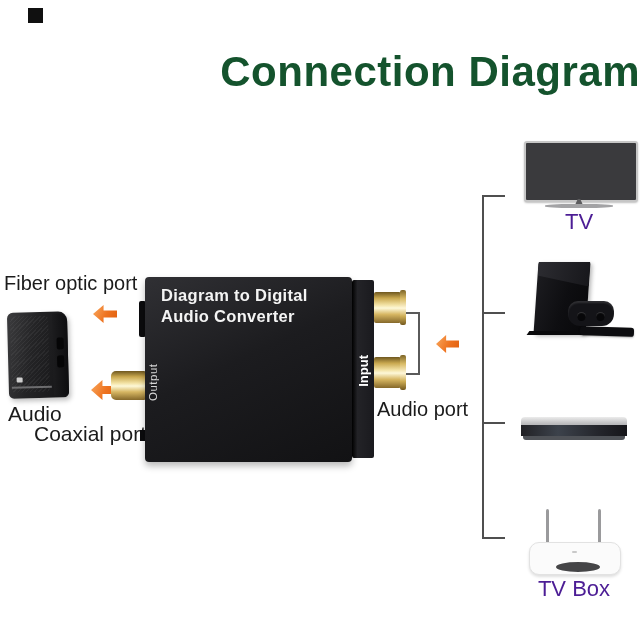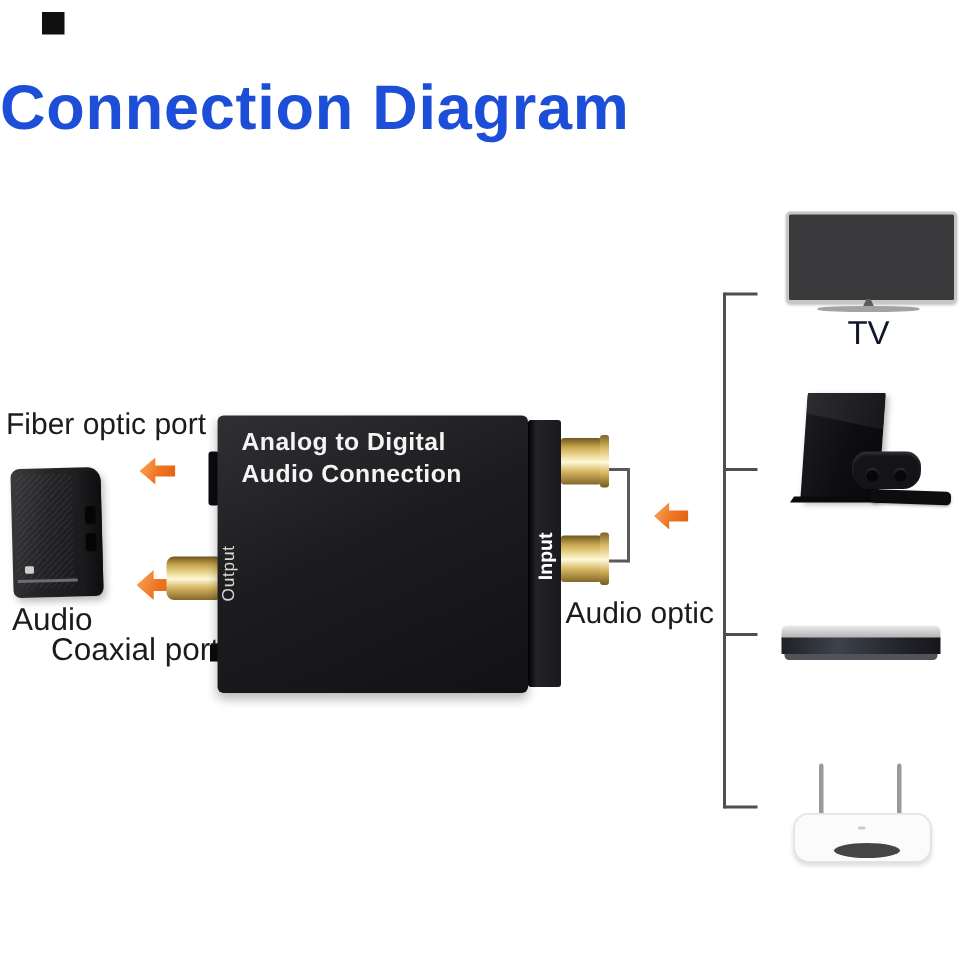--- a/index.html
+++ b/index.html
@@ -1,22 +1,22 @@
 <!DOCTYPE html>
 <html><head>
 <meta charset="utf-8">
 <style>
   html,body{margin:0;padding:0;background:#fff;}
   .stage{position:relative;width:640px;height:640px;background:#ffffff;overflow:hidden;
          font-family:"Liberation Sans",sans-serif;color:#151515;}
   .abs{position:absolute;}
 
   
-  .title{left:0;right:0;top:48px;text-align:left;font-size:42px;font-weight:700;
-         letter-spacing:.5px;color:#1d4ed8;}
+  .title{left:0;right:0;top:48px;text-align:right;font-size:42px;font-weight:700;
+         letter-spacing:.5px;color:#14532d;}
 
   .corner-square{left:28px;top:8px;width:15px;height:15px;background:#101010;}
 
   
   .lbl{color:#1b1b1b;white-space:nowrap;}
   .lbl-fiber{left:4px;top:272px;font-size:20px;}
   .lbl-sound{left:8px;top:402px;font-size:21px;}
   .lbl-coax{left:34px;top:422px;font-size:21px;}
   .lbl-audio{left:377px;top:398px;font-size:20px;}
 
@@ -70,21 +70,21 @@
   .spk-slot1{top:26px;}.spk-slot2{top:44px;}
   .spk-stripe{position:absolute;left:3px;bottom:10px;width:40px;height:2px;background:#6d6d6f;}
   .spk-logo{position:absolute;left:8px;bottom:16px;width:6px;height:5px;background:#cfcfcf;border-radius:1px;}
 
   
   .tv-screen{left:524px;top:141px;width:110px;height:57px;background:#3a3a3d;
              border:2px solid #c6c6c6;border-radius:3px;box-shadow:0 1px 2px rgba(0,0,0,.25);}
   .tv-neck{left:575px;top:199px;width:8px;height:6px;background:#5c5c5e;
            clip-path:polygon(35% 0,65% 0,100% 100%,0 100%);}
   .tv-base{left:545px;top:204px;width:68px;height:4px;background:#a3a3a5;border-radius:40%;}
-  .dev-label{text-align:center;color:#0f172a;font-size:22px;}
+  .dev-label{text-align:center;color:#4c1d95;font-size:22px;}
   .lbl-tv{left:524px;top:209px;width:110px;}
 
   
   .ps4-tower{left:536px;top:262px;width:52px;height:72px;transform:skewX(-4deg);
              background:linear-gradient(105deg,#1d1d21 0%,#0e0e11 55%,#08080a 100%);
              border-radius:2px;box-shadow:2px 2px 4px rgba(0,0,0,.3);}
   .ps4-gloss{position:absolute;left:0;top:0;width:100%;height:34%;
              background:linear-gradient(100deg,#2c2c31,#17171b);clip-path:polygon(0 0,100% 0,100% 100%,0 55%);}
   .ps4-foot{left:528px;top:331px;width:62px;height:4px;background:#0a0a0c;transform:skewX(-35deg);}
   .pad{left:568px;top:301px;width:46px;height:25px;background:#141418;border-radius:10px 10px 12px 12px;
@@ -137,35 +137,35 @@
   <div class="abs arrow arrow-fiber"></div>
   <div class="abs arrow arrow-coax"></div>
   <div class="abs arrow arrow-audio"></div>
 
   <div class="abs conv-notch"></div>
   <div class="abs conv-nub"></div>
   <div class="abs coax-plug gold"></div>
   <div class="abs conv-body"></div>
   <div class="abs conv-strip"></div>
   <div class="abs conv-name">
-    <div>Analog to Digital</div>
-    <div>Audio Connection</div>
+    <div>Diagram to Digital</div>
+    <div>Audio Converter</div>
   </div>
   <div class="abs vtext conv-output">Output</div>
   <div class="abs conv-input">
       <span class="vtext">Input</span>
     </div>
 
   <div class="abs rca rca-top gold"></div>
   <div class="abs rca rca-bot gold"></div>
 
   <div class="abs rca-brk-v"></div>
   <div class="abs rca-brk-t"></div>
   <div class="abs rca-brk-b"></div>
-  <div class="abs lbl lbl-audio">Audio optic</div>
+  <div class="abs lbl lbl-audio">Audio port</div>
 
   <div class="abs big-brk-v"></div>
   <div class="abs tick tick-tv"></div>
   <div class="abs tick tick-ps4"></div>
   <div class="abs tick tick-dvd"></div>
   <div class="abs tick tick-box"></div>
 
   <div class="abs tv-screen"></div>
   <div class="abs tv-neck"></div>
   <div class="abs tv-base"></div>
@@ -180,14 +180,15 @@
 
   <div class="abs dvd-lid"></div>
   <div class="abs dvd-body"></div>
   <div class="abs dvd-base"></div>
 
   <div class="abs ant ant1"></div>
   <div class="abs ant ant2"></div>
   <div class="abs tvbox-body"></div>
   <div class="abs tvbox-oval"></div>
   <div class="abs tvbox-dot"></div>
+  <div class="abs dev-label lbl-box">TV Box</div>
 
 </div>
 
 </body></html>

